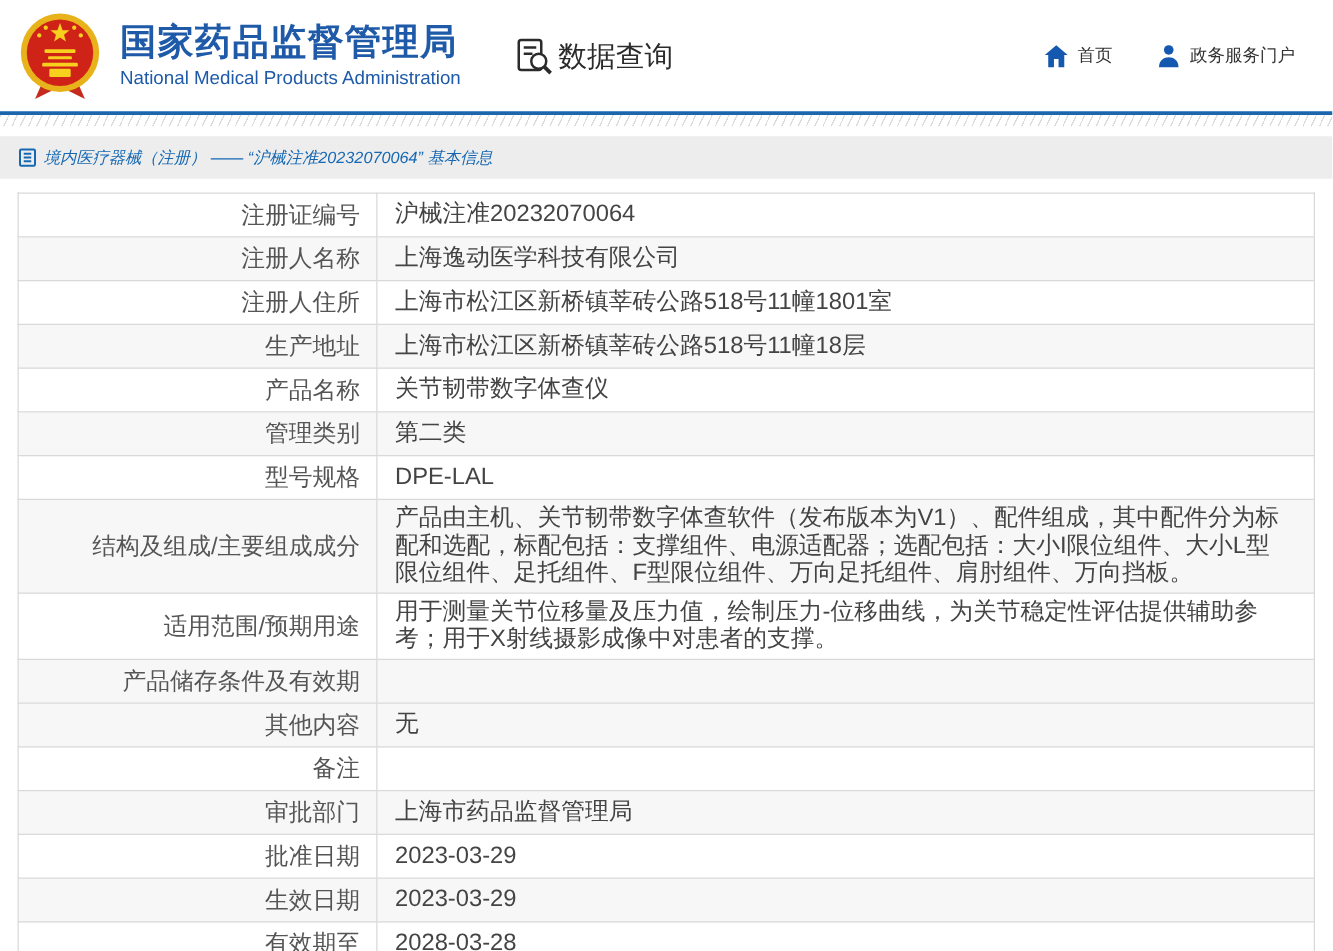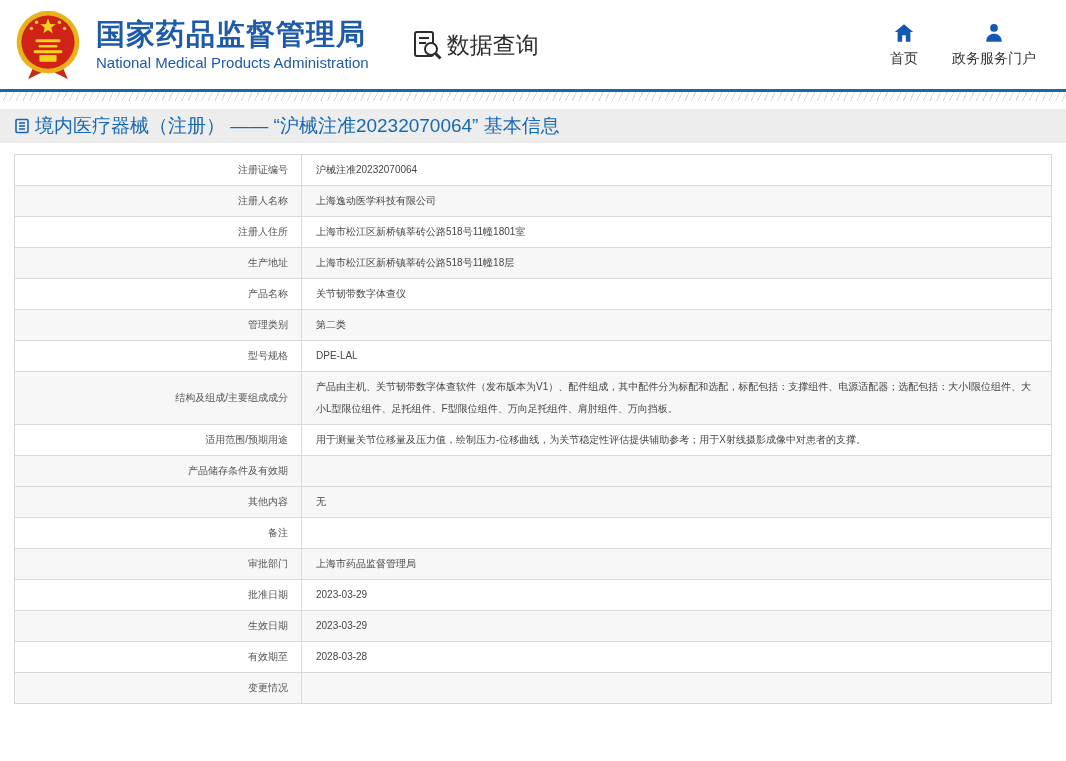--- a/index.html
+++ b/index.html
@@ -20,33 +20,33 @@
   
   .header{position:relative;height:92px;background:#fff;border-bottom:3px solid var(--blue-line);}
   .header-inner{display:flex;align-items:center;height:100%;padding-left:10px;border-radius:32px;}
   .logo{width:76px;height:78px;flex:0 0 auto;cursor:pointer;}
   .brand{margin-left:10px;}
   .brand-title{color:var(--blue-title);font-size:29px;font-weight:bold;letter-spacing:1px;line-height:1.15;}
   .brand-sub{color:var(--blue-title);font-size:15px;margin-top:2px;}
   .section-entry{display:flex;align-items:flex-end;margin-left:42px;cursor:pointer;}
   .section-entry .txt{font-size:23px;color:#2b2b2b;margin-left:4px;}
   .top-nav{margin-left:auto;display:flex;gap:34px;padding-right:30px;}
-  .nav-item{display:flex;flex-direction:column;align-items:center;gap:6px;cursor:pointer;}
+  .nav-item{display:flex;flex-direction:row;align-items:center;gap:6px;cursor:pointer;}
   .nav-item .lbl{font-size:14px;color:#333;white-space:nowrap;}
 
   
   .stripe-band{height:9px;background:repeating-linear-gradient(115deg,rgba(120,130,140,.28) 0 1px,transparent 1px 6px);}
 
   
   .breadcrumb{margin-top:8px;height:34px;background:#ededed;display:flex;align-items:center;padding-left:14px;}
-  .breadcrumb .crumb-text{color:var(--blue-link);font-size:19px;margin-left:5px;}
+  .breadcrumb .crumb-text{color:var(--blue-link);font-size:13px;margin-left:5px;font-style:italic;}
 
   
   .info-table{margin:11px 14px 0 14px;width:1038px;border-collapse:collapse;table-layout:fixed;}
-  .info-table td{border:1px solid var(--border);font-size:10px;vertical-align:middle;}
+  .info-table td{border:1px solid var(--border);font-size:19px;vertical-align:middle;}
   .info-table tr{height:31px;}
   .label-cell{width:287px;text-align:right;padding:4px 13px 4px 4px;color:var(--label-color);}
   .value-cell{padding:4px 20px 4px 14px;color:var(--value-color);line-height:22px;}
   tr.alt{background:var(--row-alt);}
 </style>
 </head>
 <body>
 
 <div class="header">
   <div class="header-inner">

